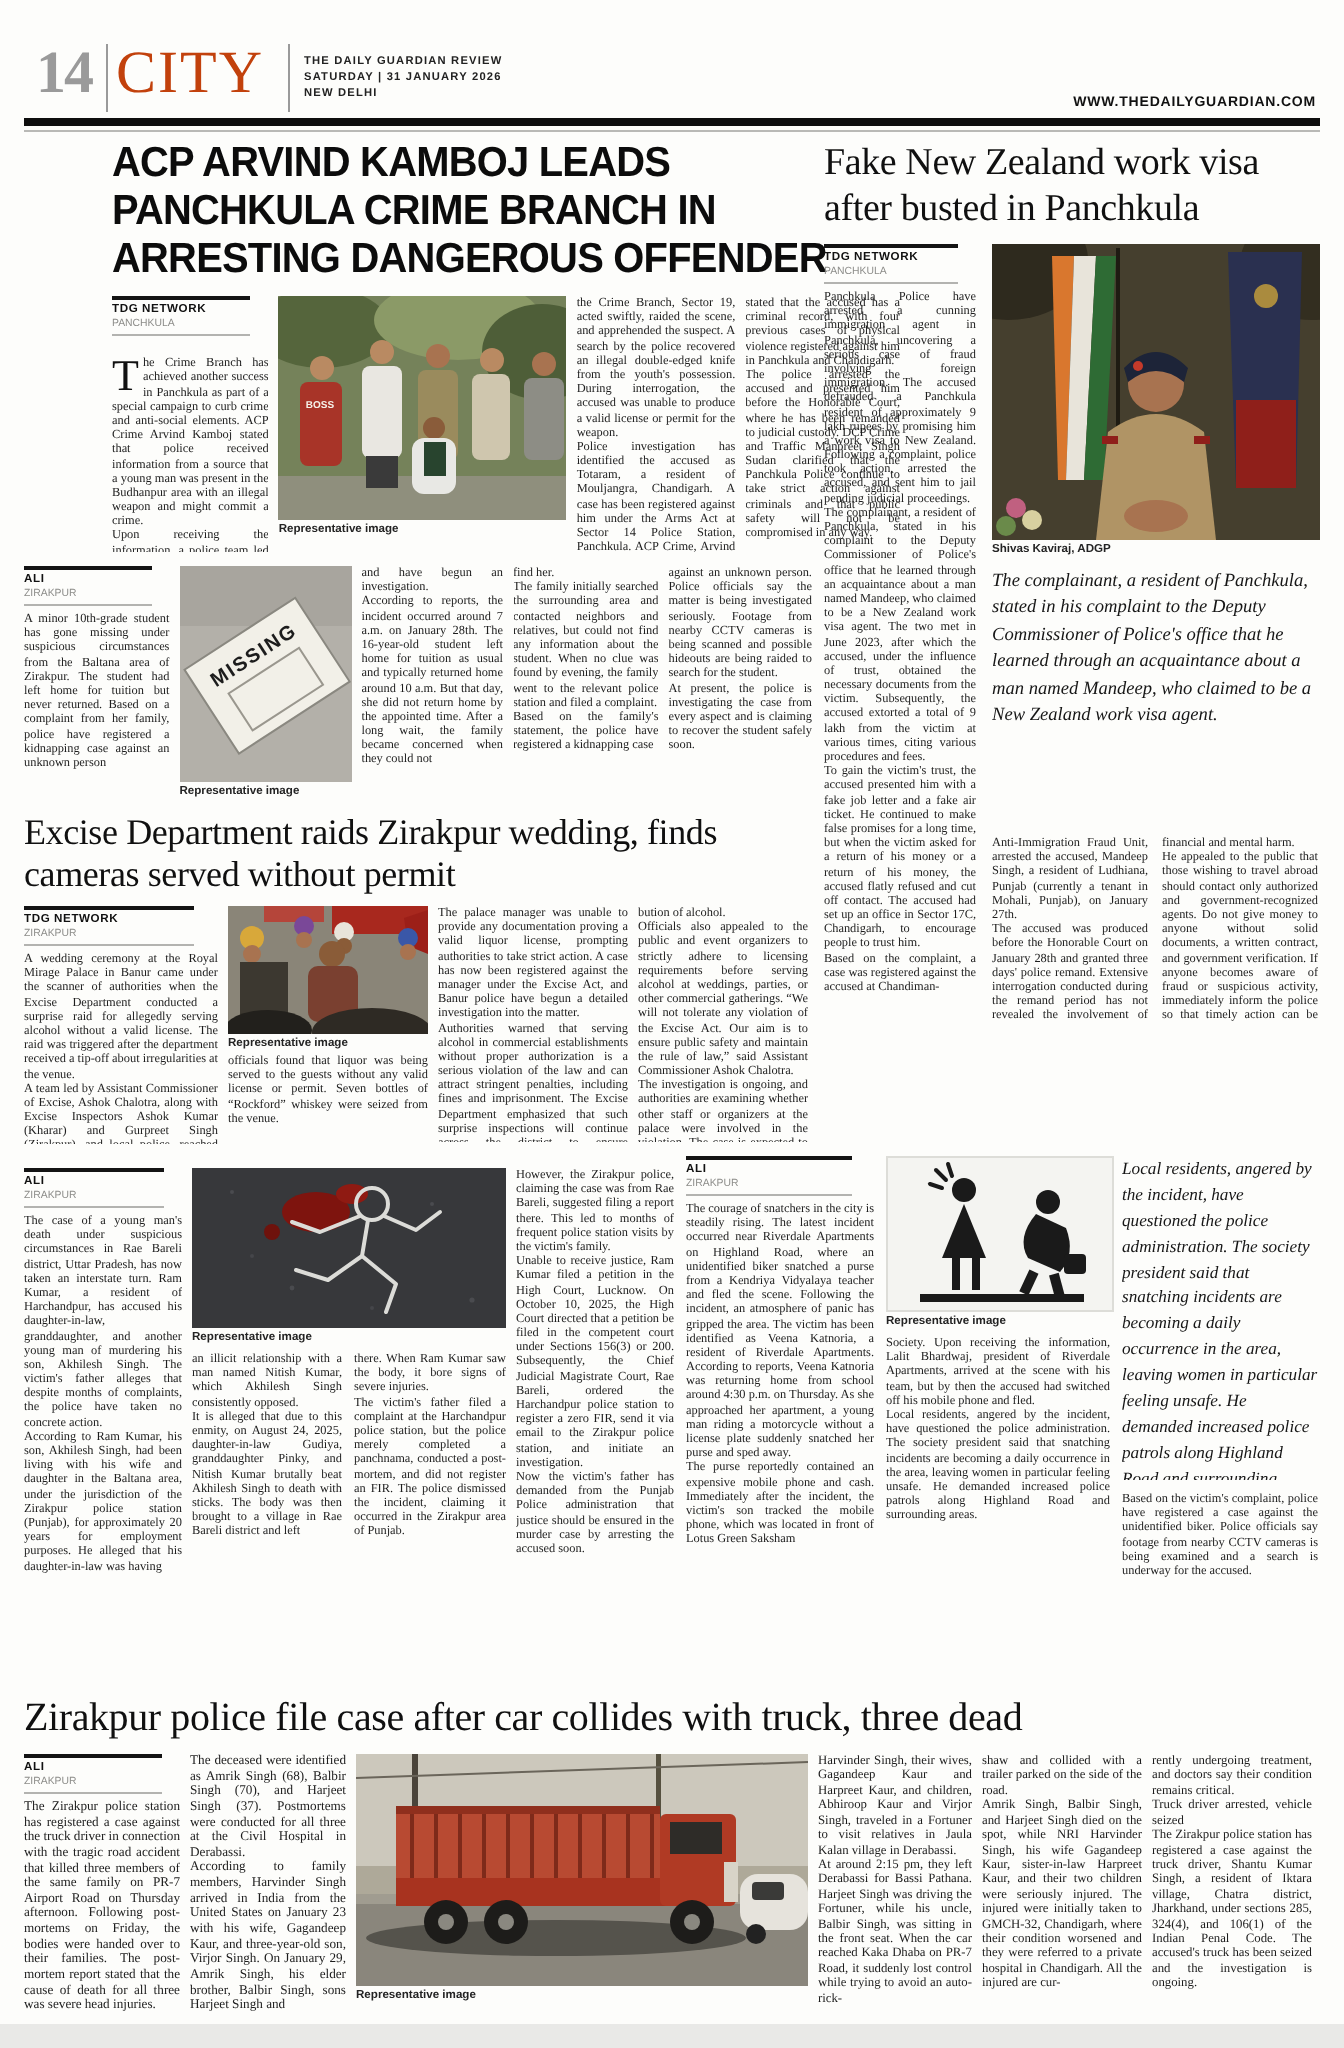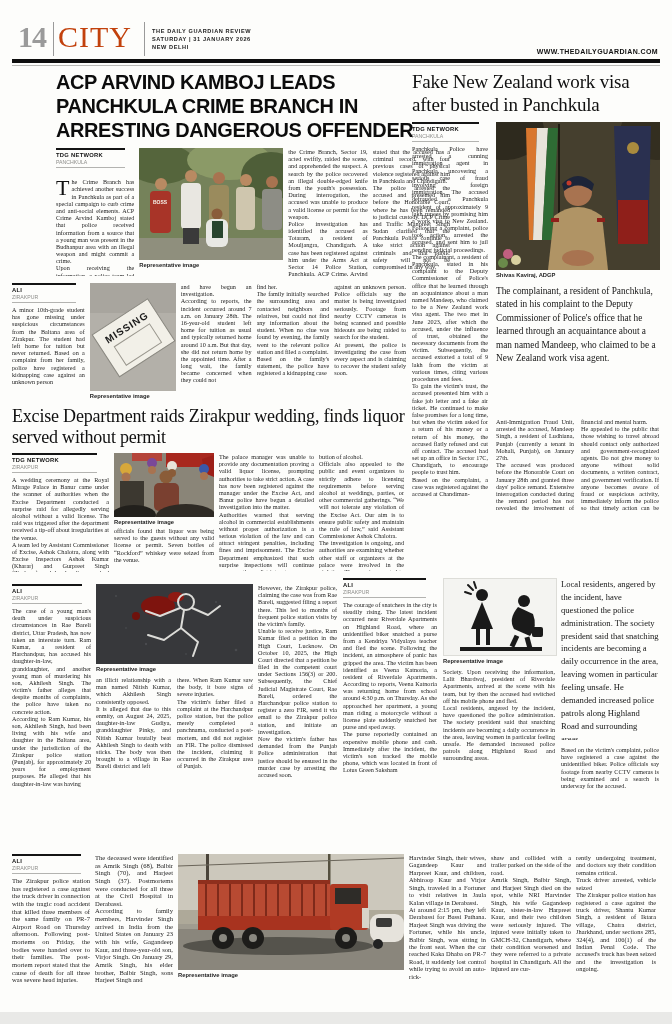--- a/index.html
+++ b/index.html
@@ -20,21 +20,21 @@
           letter-spacing:-.4px;color:#0c0c0c;transform:scaleX(.95);transform-origin:0 0;}
   .hl-serif{font-weight:400;color:#101010;letter-spacing:-.2px;}
   .row{display:flex;align-items:flex-start;}
   .bt{font-size:6.2px;line-height:1.16;text-align:justify;white-space:pre-line;color:#1d1d1d;}
   .by{border-top:2.5px solid #141414;border-bottom:.5px solid #b3b3b0;padding:2px 0;margin-bottom:3px;width:88%;}
   .by .n{font:700 5.8px "Liberation Sans",sans-serif;letter-spacing:.3px;color:#111;}
   .by .p{font:400 5.2px "Liberation Sans",sans-serif;color:#8d8d8a;margin-top:1px;}
   .cap{font:700 5.8px "Liberation Sans",sans-serif;color:#242424;margin-top:2px;}
   .ph{overflow:hidden;background:#d8d6d0;}
   .ph svg{display:block;width:100%;height:100%;}
-  .pq{font-weight:400;color:#161616;}
+  .pq{font-style:italic;font-weight:400;color:#161616;}
   .dropcap{float:left;font-size:22px;line-height:17px;padding:1px 2px 0 0;color:#111;}
 </style>
 </head>
 <body>
 
 <div class="page">
 
   <div class="mh-num">14</div>
   <div class="mh-vline" style="left:53px"></div>
   <div class="mh-section">CITY</div>
@@ -172,21 +172,21 @@
 According to reports, the incident occurred around 7 a.m. on January 28th. The 16-year-old student left home for tuition as usual and typically returned home around 10 a.m. But that day, she did not return home by the appointed time. After a long wait, the family became concerned when they could not</div>
       <div class="bt" style="width:74px;height:126px;overflow:hidden">find her.
 The family initially searched the surrounding area and contacted neighbors and relatives, but could not find any information about the student. When no clue was found by evening, the family went to the relevant police station and filed a complaint.
 Based on the family's statement, the police have registered a kidnapping case</div>
       <div class="bt" style="width:73px;height:126px;overflow:hidden">against an unknown person. Police officials say the matter is being investigated seriously. Footage from nearby CCTV cameras is being scanned and possible hideouts are being raided to search for the student.
 At present, the police is investigating the case from every aspect and is claiming to recover the student safely soon.</div>
     </div>
   </section>
 
   <section class="art" style="left:12px;top:406px;width:394px;height:170px;">
-    <div class="hl-serif" style="font-size:18px;line-height:21px;">Excise Department raids Zirakpur wedding, finds liquor served without permit</div>
+    <div class="hl-serif" style="font-size:18px;line-height:21px;">Excise Department raids Zirakpur wedding, finds cameras served without permit</div>
     <div class="row" style="margin-top:5px;gap:5px;height:120px;">
       <div style="width:97px">
         <div class="by">
           <div class="n">TDG NETWORK</div>
           <div class="p">ZIRAKPUR</div>
         </div>
         <div class="bt" style="height:96px;overflow:hidden">A wedding ceremony at the Royal Mirage Palace in Banur came under the scanner of authorities when the Excise Department conducted a surprise raid for allegedly serving alcohol without a valid license. The raid was triggered after the department received a tip-off about irregularities at the venue.
 A team led by Assistant Commissioner of Excise, Ashok Chalotra, along with Excise Inspectors Ashok Kumar (Kharar) and Gurpreet Singh (Zirakpur), and local police, reached the site to inspect the premises. During the search,</div>
       </div>
       <div style="width:100px">
@@ -306,20 +306,21 @@
 Local residents, angered by the incident, have questioned the police administration. The society president said that snatching incidents are becoming a daily occurrence in the area, leaving women in particular feeling unsafe. He demanded increased police patrols along Highland Road and surrounding areas.</div>
       </div>
       <div style="width:98px">
         <div class="pq" style="font-size:8.6px;line-height:1.5;height:162px;overflow:hidden">Local residents, angered by the incident, have questioned the police administration. The society president said that snatching incidents are becoming a daily occurrence in the area, leaving women in particular feeling unsafe. He demanded increased police patrols along Highland Road and surrounding areas.</div>
         <div class="bt" style="margin-top:6px;height:56px;overflow:hidden">Based on the victim's complaint, police have registered a case against the unidentified biker. Police officials say footage from nearby CCTV cameras is being examined and a search is underway for the accused.</div>
       </div>
     </div>
   </section>
 
   <section class="art" style="left:12px;top:848px;width:648px;height:172px;">
+    <div class="hl-serif" style="font-size:20px;white-space:nowrap;">Zirakpur police file case after car collides with truck, three dead</div>
     <div class="row" style="margin-top:6px;gap:5px;height:140px;">
       <div style="width:78px">
         <div class="by">
           <div class="n">ALI</div>
           <div class="p">ZIRAKPUR</div>
         </div>
         <div class="bt" style="font-size:6.6px;height:112px;overflow:hidden">The Zirakpur police station has registered a case against the truck driver in connection with the tragic road accident that killed three members of the same family on PR-7 Airport Road on Thursday afternoon. Following post-mortems on Friday, the bodies were handed over to their families. The post-mortem report stated that the cause of death for all three was severe head injuries.</div>
       </div>
       <div class="bt" style="width:78px;font-size:6.6px;height:138px;overflow:hidden">The deceased were identified as Amrik Singh (68), Balbir Singh (70), and Harjeet Singh (37). Postmortems were conducted for all three at the Civil Hospital in Derabassi.
 According to family members, Harvinder Singh arrived in India from the United States on January 23 with his wife, Gagandeep Kaur, and three-year-old son, Virjor Singh. On January 29, Amrik Singh, his elder brother, Balbir Singh, sons Harjeet Singh and</div>

